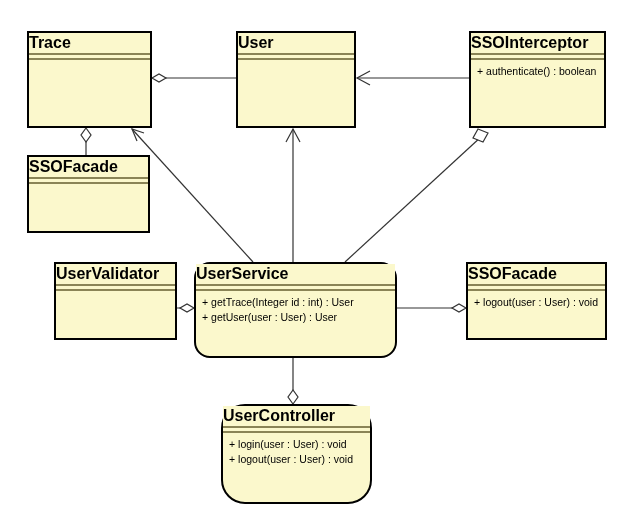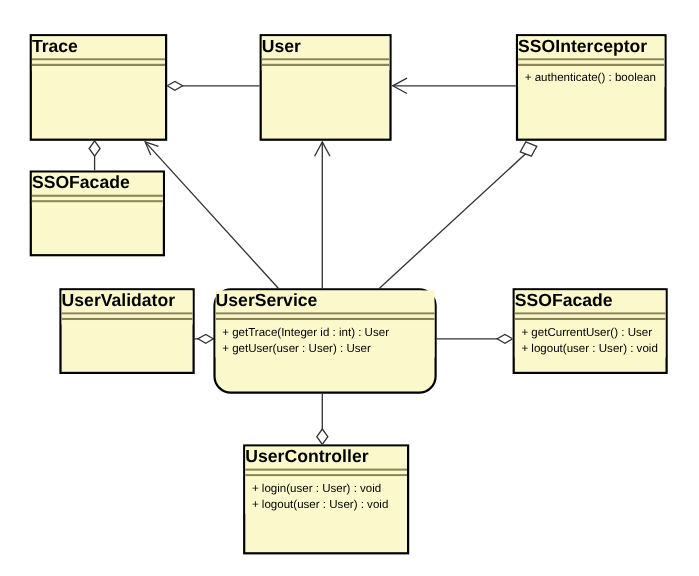--- a/index.html
+++ b/index.html
@@ -161,26 +161,25 @@
     <div class="uml-ops-band">
       <div class="uml-op">+ getTrace(Integer id : int) : User</div>
       <div class="uml-op">+ getUser(user : User) : User</div>
     </div>
   </div>
 
   <div class="uml-class" style="left: 466px; top: 262px; width: 141px; height: 78px;">
     <div class="uml-name-band">SSOFacade</div>
     <div class="uml-attr-band"></div>
     <div class="uml-ops-band">
-      <div class="uml-op">+ getCurrentUser() : User</div>
       <div class="uml-op">+ logout(user : User) : void</div>
     </div>
   </div>
 
-  <div class="uml-class" style="left: 221px; top: 404px; width: 151px; height: 100px;">
+  <div class="uml-class" style="left: 221px; top: 404px; width: 151px; height: 100px; border-radius: 24px;">
     <div class="uml-name-band">UserController</div>
     <div class="uml-attr-band"></div>
     <div class="uml-ops-band">
       <div class="uml-op">+ login(user : User) : void</div>
       <div class="uml-op">+ logout(user : User) : void</div>
     </div>
   </div>
 
 </div>
 

